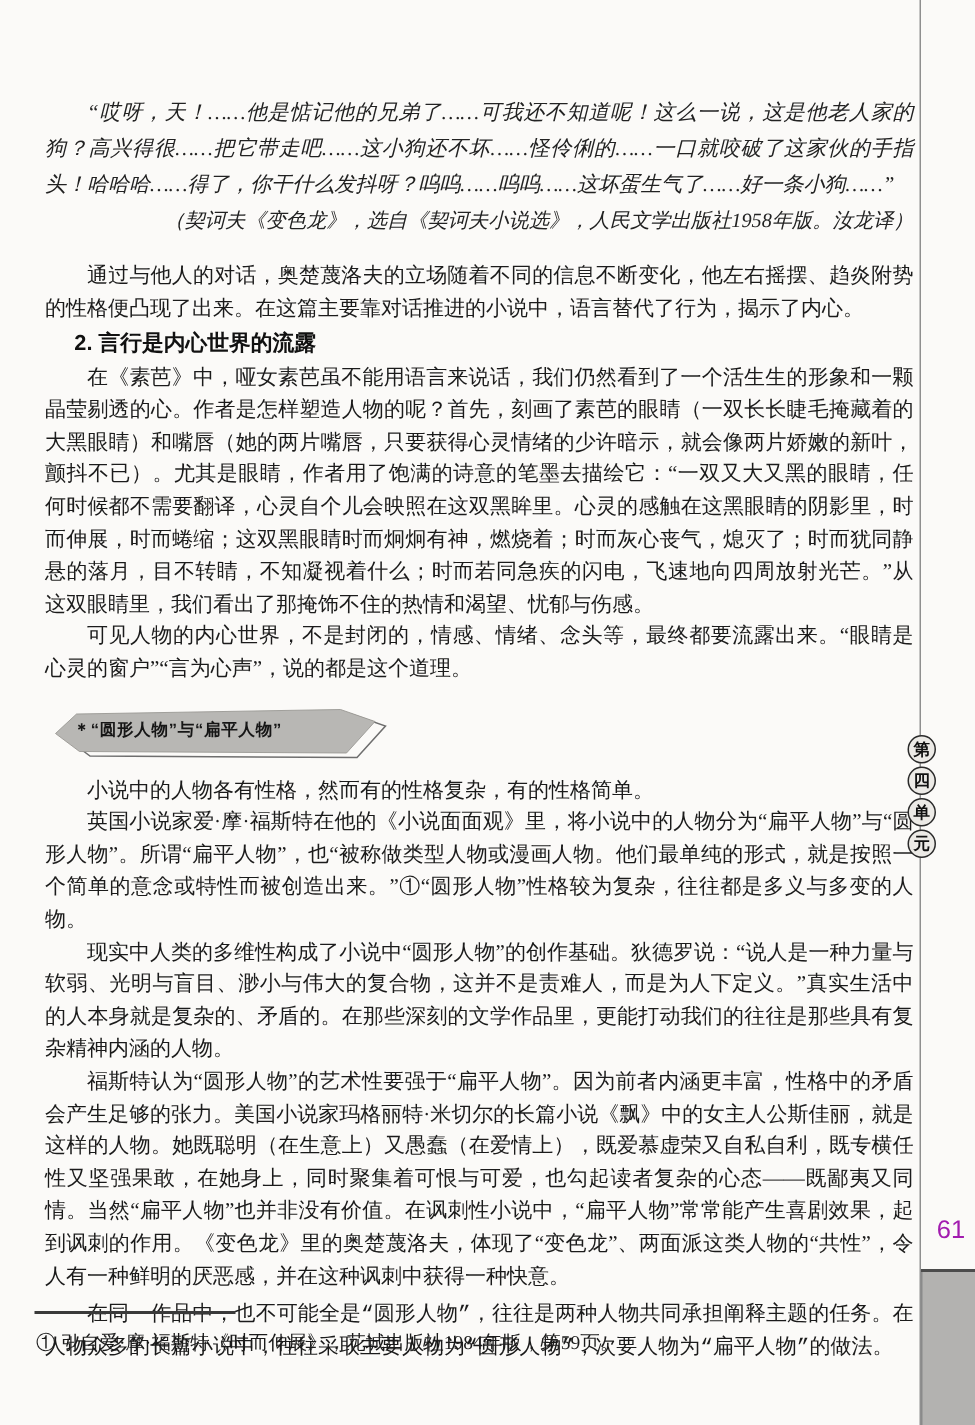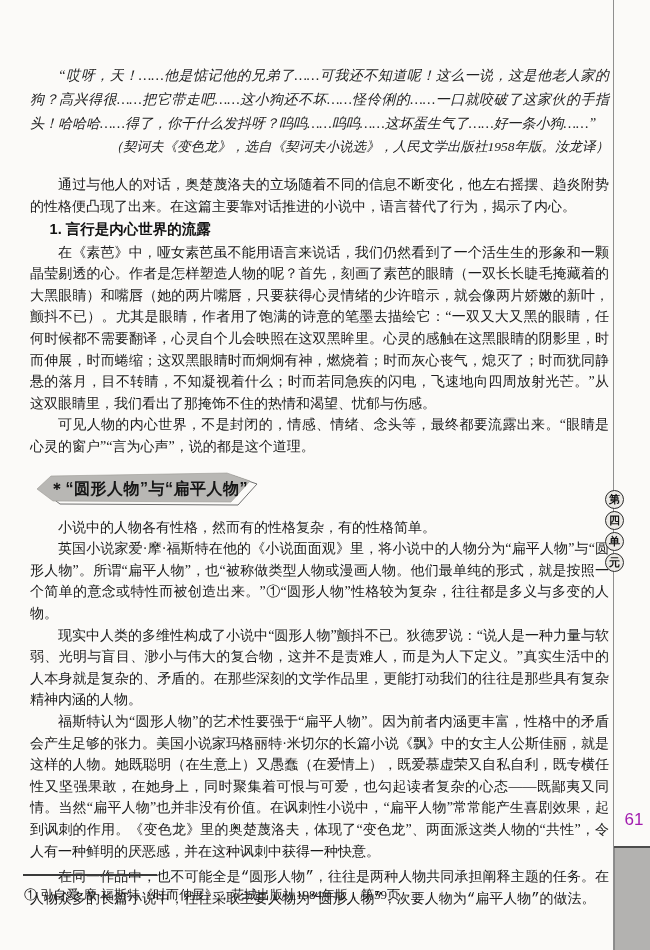--- a/index.html
+++ b/index.html
@@ -67,21 +67,21 @@
     height: 36px;
     margin: 13px 0 10px 4px;
   }
   .banner svg { position: absolute; left: 0; top: 0; }
   .banner-title {
     position: absolute;
     left: 15px;
     top: 8px;
     font-family: "Liberation Sans", "DejaVu Sans", sans-serif;
     font-weight: bold;
-    font-size: 16px;
+    font-size: 11px;
     letter-spacing: 0.5px;
     color: #161616;
     white-space: nowrap;
   }
 
   
   .footnote-rule {
     position: absolute;
     left: 23px;
     top: 874px;
@@ -157,39 +157,39 @@
 <div class="page">
 
   <div class="content">
 
     <div class="quote">“哎呀，天！……他是惦记他的兄弟了……可我还不知道呢！这么一说，这是他老人家的狗？高兴得很……把它带走吧……这小狗还不坏……怪伶俐的……一口就咬破了这家伙的手指头！哈哈哈……得了，你干什么发抖呀？呜呜……呜呜……这坏蛋生气了……好一条小狗……”</div>
 
     <div class="attribution">（契诃夫《变色龙》，选自《契诃夫小说选》，人民文学出版社1958年版。汝龙译）</div>
 
     <p class="para">通过与他人的对话，奥楚蔑洛夫的立场随着不同的信息不断变化，他左右摇摆、趋炎附势的性格便凸现了出来。在这篇主要靠对话推进的小说中，语言替代了行为，揭示了内心。</p>
 
-    <h3 class="subhead">1. 言行是内心世界的流露</h3>
+    <h3 class="subhead">2. 言行是内心世界的流露</h3>
 
     <p class="para">在《素芭》中，哑女素芭虽不能用语言来说话，我们仍然看到了一个活生生的形象和一颗晶莹剔透的心。作者是怎样塑造人物的呢？首先，刻画了素芭的眼睛（一双长长睫毛掩藏着的大黑眼睛）和嘴唇（她的两片嘴唇，只要获得心灵情绪的少许暗示，就会像两片娇嫩的新叶，颤抖不已）。尤其是眼睛，作者用了饱满的诗意的笔墨去描绘它：“一双又大又黑的眼睛，任何时候都不需要翻译，心灵自个儿会映照在这双黑眸里。心灵的感触在这黑眼睛的阴影里，时而伸展，时而蜷缩；这双黑眼睛时而炯炯有神，燃烧着；时而灰心丧气，熄灭了；时而犹同静悬的落月，目不转睛，不知凝视着什么；时而若同急疾的闪电，飞速地向四周放射光芒。”从这双眼睛里，我们看出了那掩饰不住的热情和渴望、忧郁与伤感。</p>
 
     <p class="para">可见人物的内心世界，不是封闭的，情感、情绪、念头等，最终都要流露出来。“眼睛是心灵的窗户”“言为心声”，说的都是这个道理。</p>
 
     <div class="banner">
       <svg width="240" height="36" viewBox="0 0 240 36">
         <polygon points="10,21 24,8 200,5 223,13 204,34 26,33" fill="none" stroke="#6e6e6e" stroke-width="1"></polygon>
         <polygon points="3,18 17,5 193,2 216,10 197,31 19,30" fill="#b8b7b4" stroke="#9a9994" stroke-width="0.6"></polygon>
       </svg>
       <span class="banner-title">＊“圆形人物”与“扁平人物”</span>
     </div>
 
     <p class="para">小说中的人物各有性格，然而有的性格复杂，有的性格简单。</p>
 
     <p class="para">英国小说家爱·摩·福斯特在他的《小说面面观》里，将小说中的人物分为“扁平人物”与“圆形人物”。所谓“扁平人物”，也“被称做类型人物或漫画人物。他们最单纯的形式，就是按照一个简单的意念或特性而被创造出来。”①“圆形人物”性格较为复杂，往往都是多义与多变的人物。</p>
 
-    <p class="para">现实中人类的多维性构成了小说中“圆形人物”颤抖不已。狄德罗说：“说人是一种力量与软弱、光明与盲目、渺小与伟大的复合物，这并不是责难人，而是为人下定义。”真实生活中的人本身就是复杂的、矛盾的。在那些深刻的文学作品里，更能打动我们的往往是那些具有复杂精神内涵的人物。</p>
+    <p class="para">现实中人类的多维性构成了小说中“圆形人物”的创作基础。狄德罗说：“说人是一种力量与软弱、光明与盲目、渺小与伟大的复合物，这并不是责难人，而是为人下定义。”真实生活中的人本身就是复杂的、矛盾的。在那些深刻的文学作品里，更能打动我们的往往是那些具有复杂精神内涵的人物。</p>
 
     <p class="para">福斯特认为“圆形人物”的艺术性要强于“扁平人物”。因为前者内涵更丰富，性格中的矛盾会产生足够的张力。美国小说家玛格丽特·米切尔的长篇小说《飘》中的女主人公斯佳丽，就是这样的人物。她既聪明（在生意上）又愚蠢（在爱情上），既爱慕虚荣又自私自利，既专横任性又坚强果敢，在她身上，同时聚集着可恨与可爱，也勾起读者复杂的心态——既鄙夷又同情。当然“扁平人物”也并非没有价值。在讽刺性小说中，“扁平人物”常常能产生喜剧效果，起到讽刺的作用。《变色龙》里的奥楚蔑洛夫，体现了“变色龙”、两面派这类人物的“共性”，令人有一种鲜明的厌恶感，并在这种讽刺中获得一种快意。</p>
 
     <p class="para spaced-top">在同一作品中，也不可能全是“圆形人物”，往往是两种人物共同承担阐释主题的任务。在人物众多的长篇小说中，往往采取主要人物为“圆形人物”，次要人物为“扁平人物”的做法。</p>
 
   </div>
 
   <div class="footnote-rule"></div>
 
   <p class="footnote">① 引自爱·摩·福斯特《时而伸展》，花城出版社1984年版，第59页。</p>

